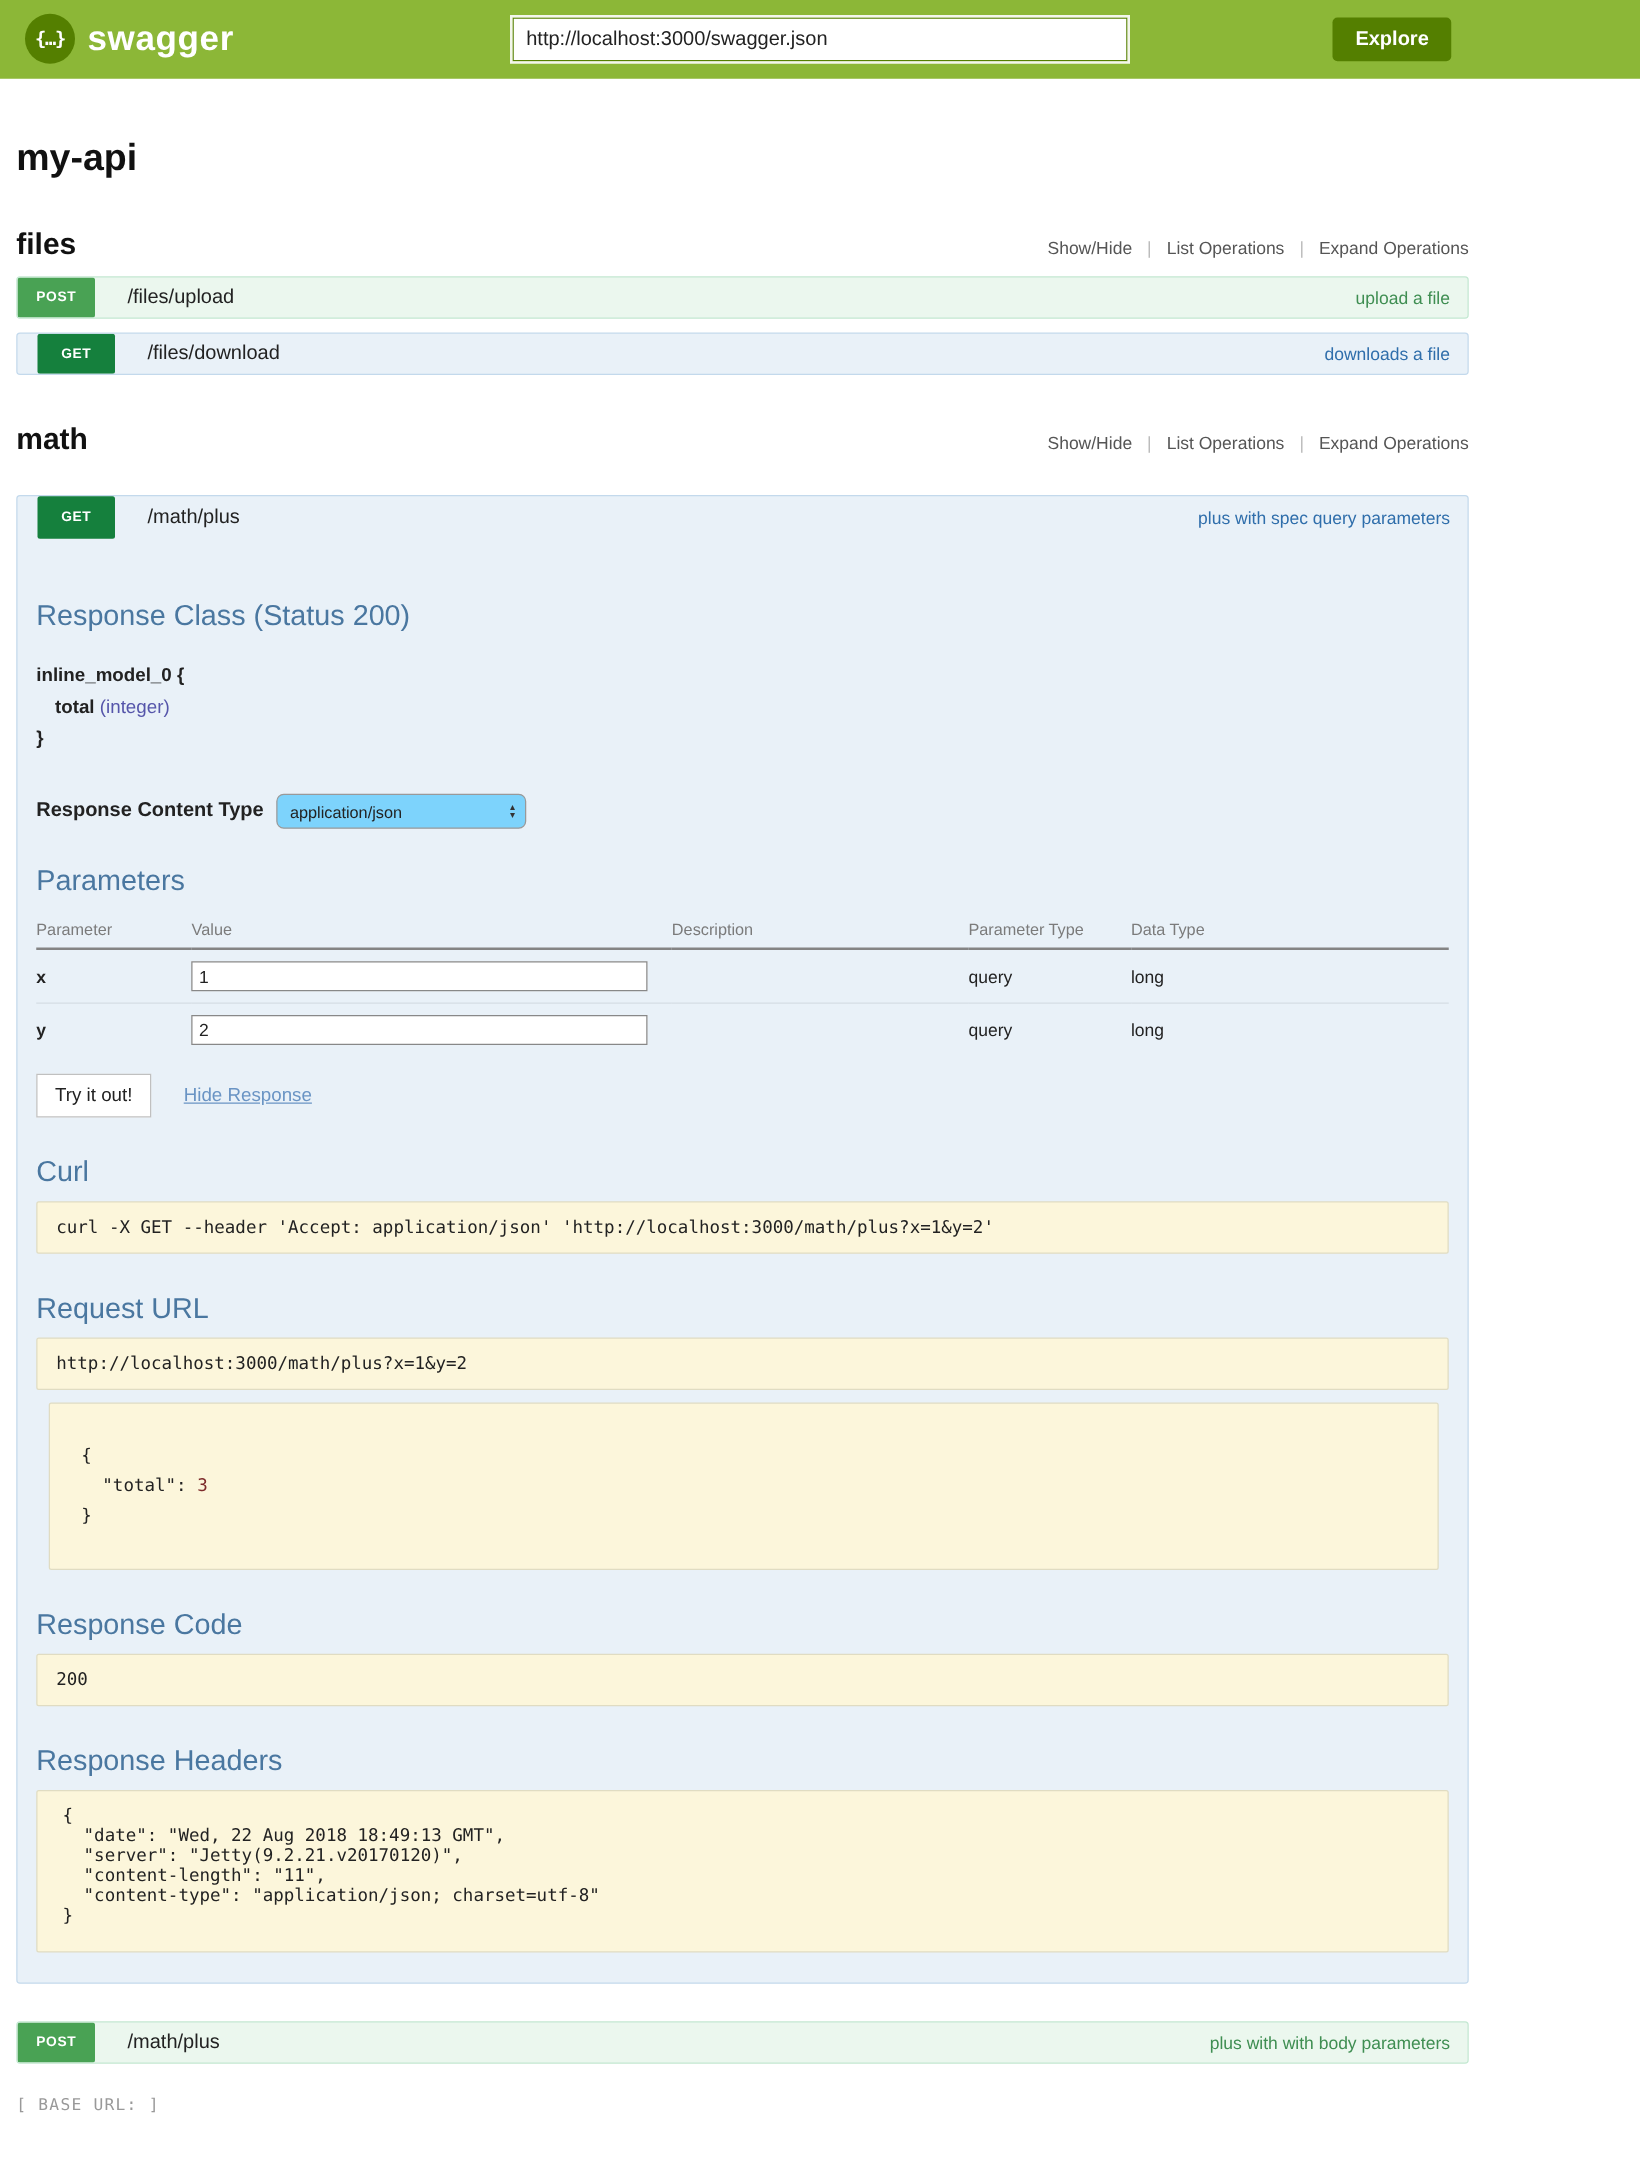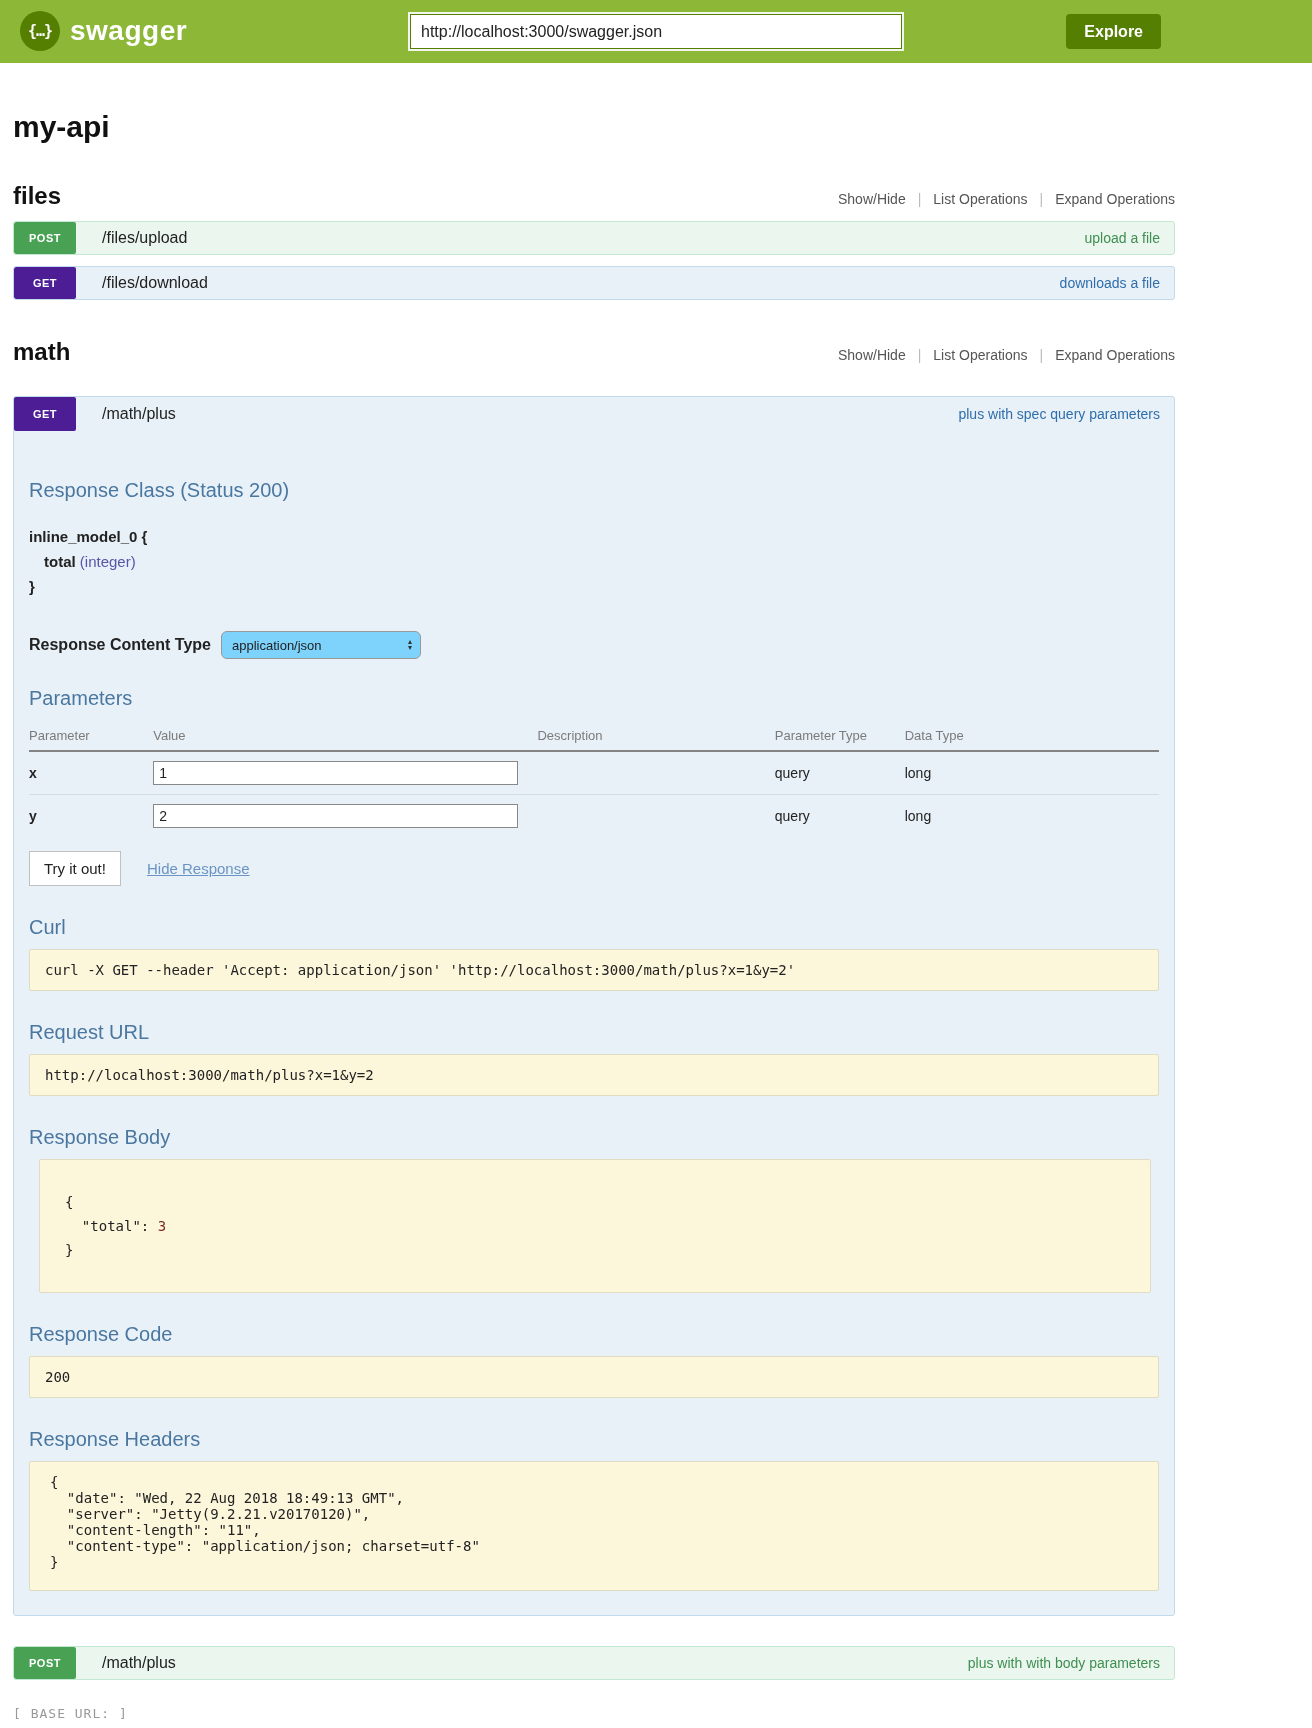--- a/index.html
+++ b/index.html
@@ -41,32 +41,32 @@
     display:flex; align-items:center; height:34px; margin-top:11px;
     border:1px solid; border-radius:3px; overflow:hidden;
   }
   .op-row.green { background:#ebf7ee; border-color:#c3e8d1; }
   .op-row.blue  { background:#e9f1f8; border-color:#c3d9ec; }
   .method-badge {
     width:62px; align-self:stretch; display:flex; align-items:center; justify-content:center;
     color:#fff; font-size:11px; font-weight:bold; letter-spacing:0.5px; border-radius:2px; cursor:pointer;
   }
   .method-badge.post { background:#49a254; }
-  .method-badge.get  { background:#4c1d95; }
+  .method-badge.get  { background:#15803d;margin-left:16px; }
   .op-path { font-size:16px; color:#222; margin-left:26px; cursor:pointer; }
   .op-summary { margin-left:auto; margin-right:14px; font-size:14px; cursor:pointer; }
   .op-summary.green-text { color:#3f8e52; }
   .op-summary.blue-text  { color:#2f6eab; }
   
   .op-expanded {
     margin-top:30px; border:1px solid #c3d9ec; border-radius:3px; background:#e9f1f8;
   }
   .op-expanded .op-header { display:flex; align-items:center; height:34px; }
   .op-body { padding:8px 15px 24px 15px; }
-  .block-heading { font-size:20px; color:#4a77a0; }
+  .block-heading { font-size:23px; color:#4a77a0; }
   .mt40 { margin-top:40px; } .mt30 { margin-top:30px; } .mt28 { margin-top:28px; }
   
   .model-tabs { display:flex; align-items:center; margin-top:7px; font-size:16px; }
   .tab-model { color:#222; padding-right:12px; border-right:1px solid #ccc; cursor:pointer; }
   .tab-example { color:#aaa; padding-left:12px; cursor:pointer; }
   
   .model-snippet { margin-top:22px; font-size:15px; color:#222; line-height:25px; }
   .model-snippet .bold { font-weight:bold; }
   .model-prop { margin-left:15px; }
   .prop-type { color:#5555aa; font-weight:normal; }
@@ -236,21 +236,20 @@
           <button class="try-btn">Try it out!</button>
           <a class="hide-response">Hide Response</a>
         </div>
 
         <div class="block-heading mt30">Curl</div>
         <div class="code-box">curl -X GET --header 'Accept: application/json' 'http://localhost:3000/math/plus?x=1&amp;y=2'</div>
 
         <div class="block-heading mt30">Request URL</div>
         <div class="code-box">http://localhost:3000/math/plus?x=1&amp;y=2</div>
 
-        <div class="block-heading mt30">Response Body</div>
         <div class="code-box body-box">
           <div>{</div>
           <div>&nbsp;&nbsp;<span>"total": </span><span class="json-val">3</span></div>
           <div>}</div>
         </div>
 
         <div class="block-heading mt30">Response Code</div>
         <div class="code-box">200</div>
 
         <div class="block-heading mt30">Response Headers</div>

